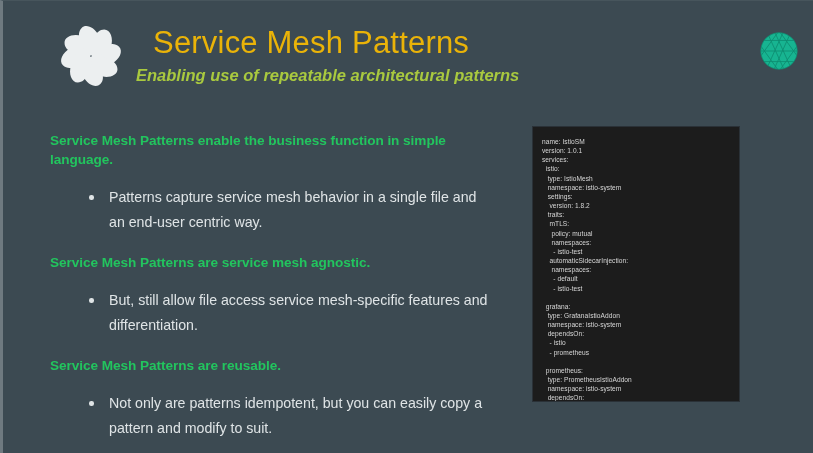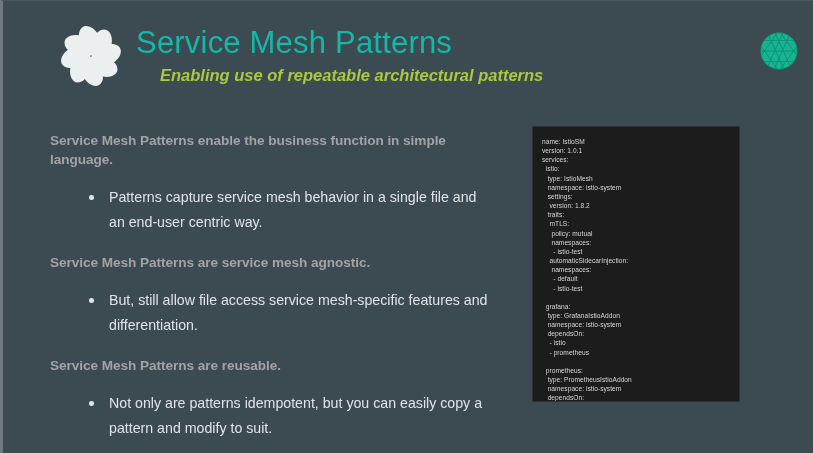--- a/index.html
+++ b/index.html
@@ -35,56 +35,56 @@
     width: 72px;
     height: 72px;
   }
   #title-block {
     position: absolute;
     left: 133px;
     top: 24px;
     width: 560px;
   }
   #slide-title {
-    color: #14b8a6;
+    color: #eab308;
     font-size: 31px;
     font-weight: 300;
     letter-spacing: 0.2px;
     line-height: 36px;
     white-space: nowrap;
+    margin-left: 17px;
   }
   #slide-subtitle {
     color: #a9c93f;
     font-size: 16.5px;
     font-style: italic;
     font-weight: 600;
     line-height: 22px;
     margin-top: 3px;
     white-space: nowrap;
-    margin-left: 24px;
   }
   #meshery-logo {
     position: absolute;
     left: 752px;
     top: 26px;
     width: 48px;
     height: 48px;
   }
 
   
   #content {
     position: absolute;
     left: 47px;
     top: 130px;
     width: 460px;
   }
   .section { margin-bottom: 18px; }
   .section:last-child { margin-bottom: 0; }
   .section-heading {
-    color: #a3a3a3;
+    color: #22c55e;
     font-size: 13.6px;
     font-weight: bold;
     line-height: 19px;
     letter-spacing: -0.05px;
     margin-bottom: 2px;
   }
   .bullet-list {
     list-style: none;
     margin: 16px;
     padding: 0;

